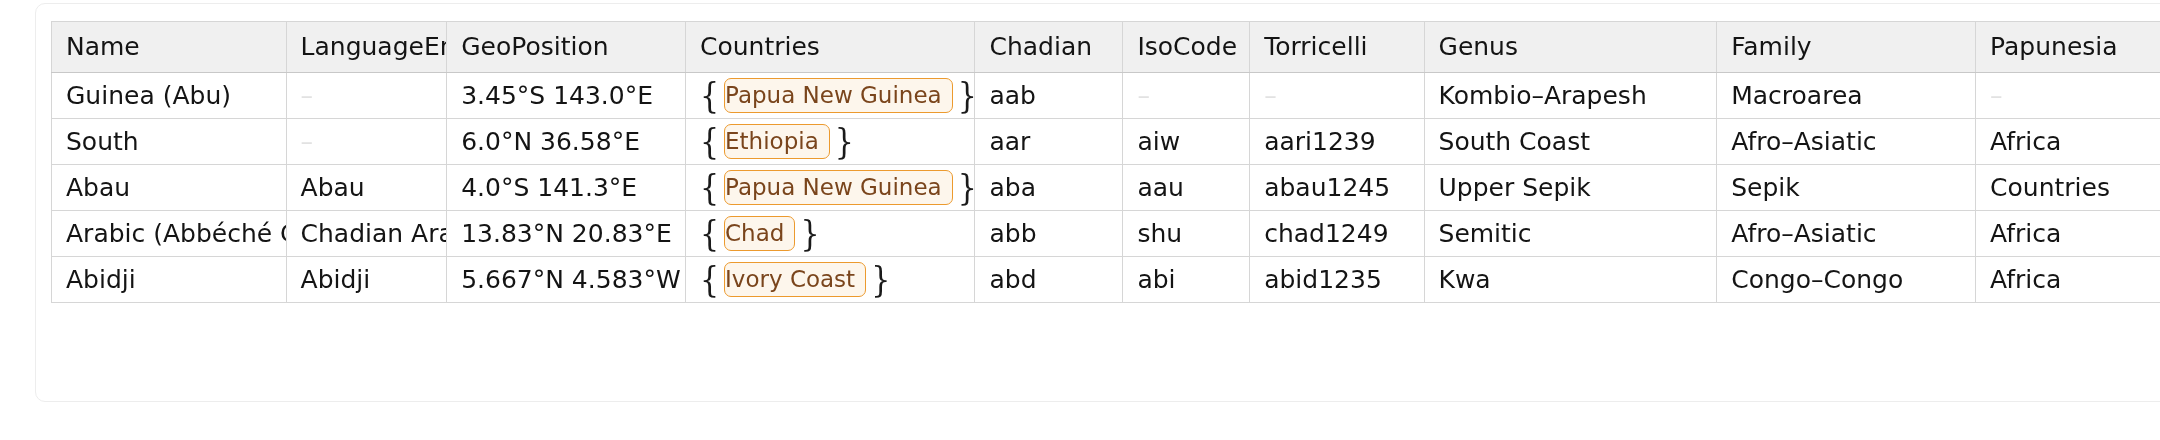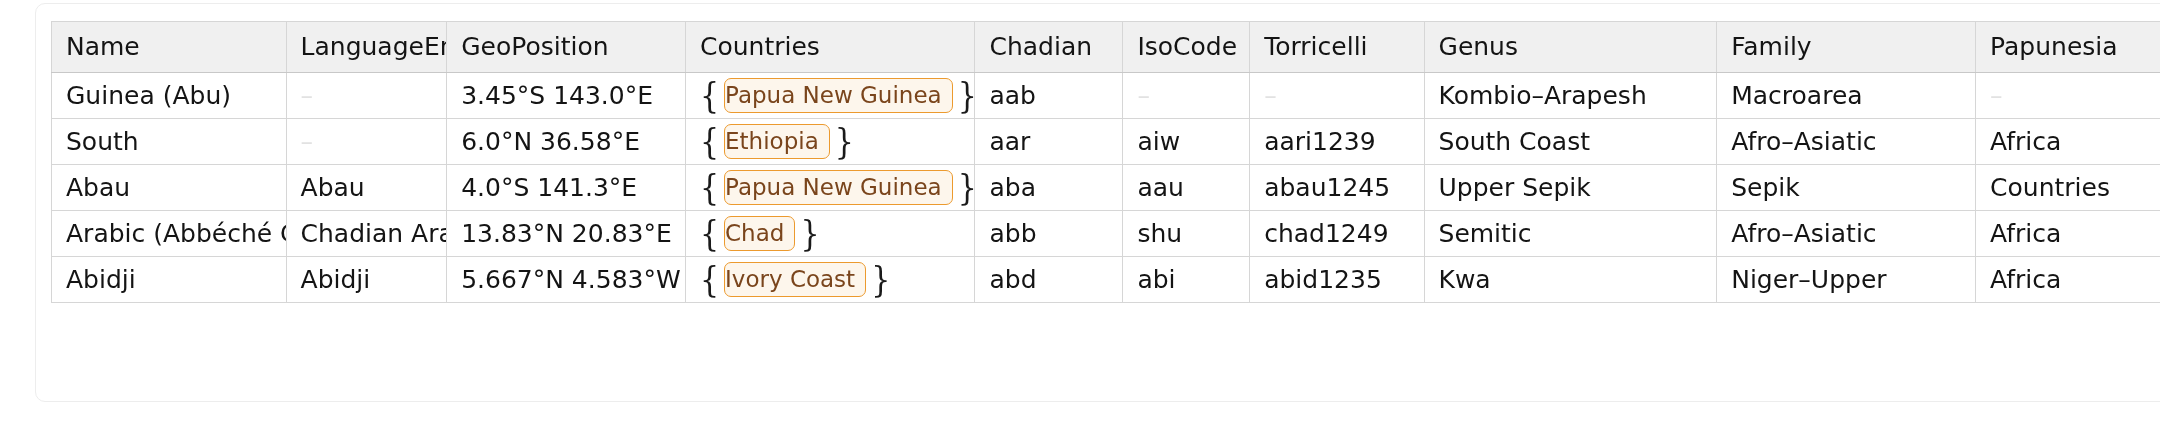--- a/index.html
+++ b/index.html
@@ -218,19 +218,19 @@
             <td class="cell-muted-brown">5.667°N 4.583°W</td>
             <td><span class="set-wrap">
                 <span class="brace">{</span>
                 <span class="tag">Ivory Coast</span>
                 <span class="brace">}</span>
               </span></td>
             <td>abd</td>
             <td>abi</td>
             <td>abid1235</td>
             <td>Kwa</td>
-            <td>Niger–Upper</td>
+            <td>Congo–Congo</td>
             <td>Africa</td>
           </tr>
         </tbody>
     </table>
   </div>
 </div>
 
 </body></html>

